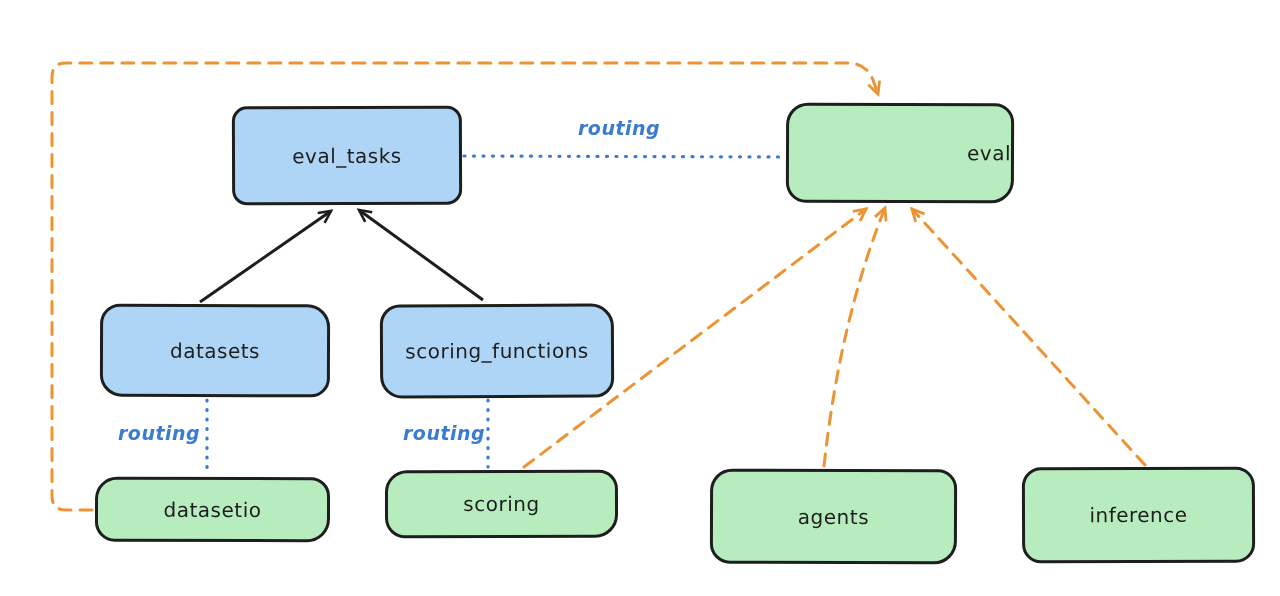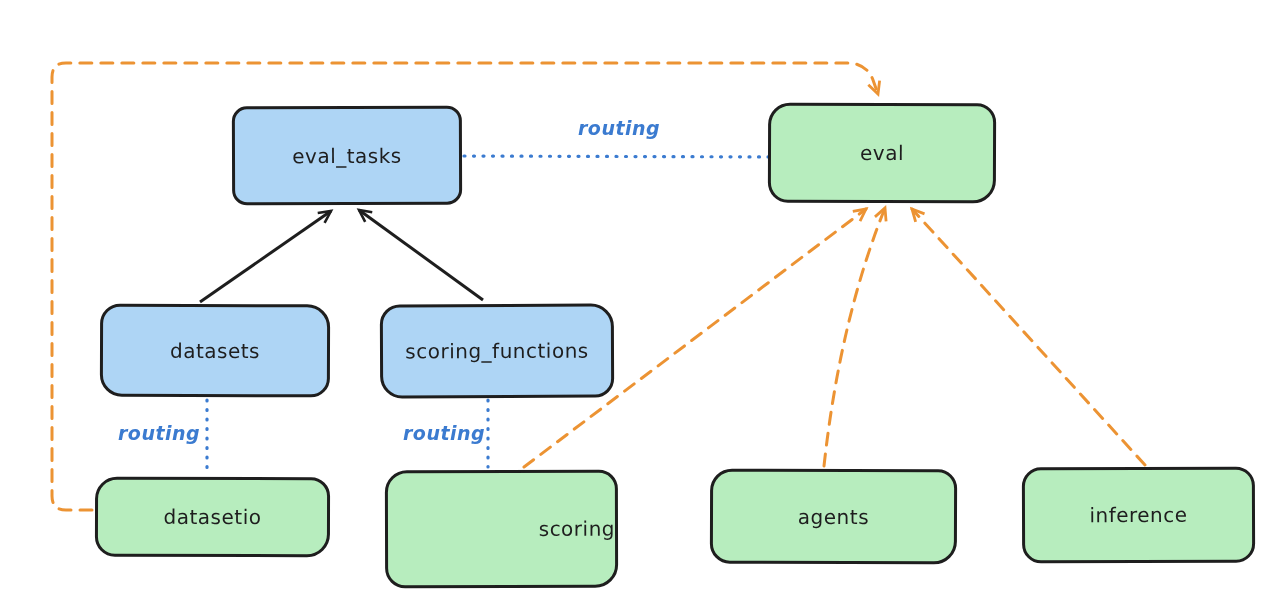--- a/index.html
+++ b/index.html
@@ -25,25 +25,25 @@
     justify-content: center;
     font-size: 20px;
     letter-spacing: 0.5px;
     color: var(--node-stroke, #1e1e1e);
     z-index: 2;
   }
   .node-blue  { background: var(--blue-node-fill, #aed5f5); border-radius: 20px 23px 19px 22px; }
   .node-green { background: var(--green-node-fill, #b7edbe); border-radius: 22px 19px 23px 20px; }
 
   #n-eval-tasks         { left: 232px;  top: 106px; width: 230px; height: 99px;  transform: rotate(-0.2deg); border-radius: 15px; }
-  #n-eval               { left: 768px;  top: 103px; width: 228px; height: 100px; transform: rotate(0.2deg); }
+  #n-eval               { left: 786px;  top: 103px; width: 228px; height: 100px; transform: rotate(0.2deg); justify-content: flex-end; }
   #n-datasets           { left: 100px;  top: 304px; width: 230px; height: 93px;  transform: rotate(0.2deg); }
   #n-scoring-functions  { left: 380px;  top: 304px; width: 234px; height: 94px;  transform: rotate(-0.25deg); }
-  #n-datasetio          { left: 95px;   top: 477px; width: 235px; height: 80px;  transform: rotate(0.15deg); }
-  #n-scoring            { left: 385px;  top: 470px; width: 233px; height: 118px;  transform: rotate(-0.15deg); justify-content: flex-end; }
+  #n-datasetio          { left: 95px;   top: 477px; width: 235px; height: 65px;  transform: rotate(0.15deg); }
+  #n-scoring            { left: 385px;  top: 470px; width: 233px; height: 68px;  transform: rotate(-0.15deg); }
   #n-agents             { left: 710px;  top: 469px; width: 247px; height: 95px;  transform: rotate(0.2deg); }
   #n-inference          { left: 1022px; top: 467px; width: 233px; height: 96px;  transform: rotate(-0.2deg); border-radius: 19px; }
 
   .routing-label {
     position: absolute;
     color: var(--routing-blue, #3b7bd0);
     font-size: 19px;
     font-weight: bold;
     letter-spacing: 0.5px;
     z-index: 3;

